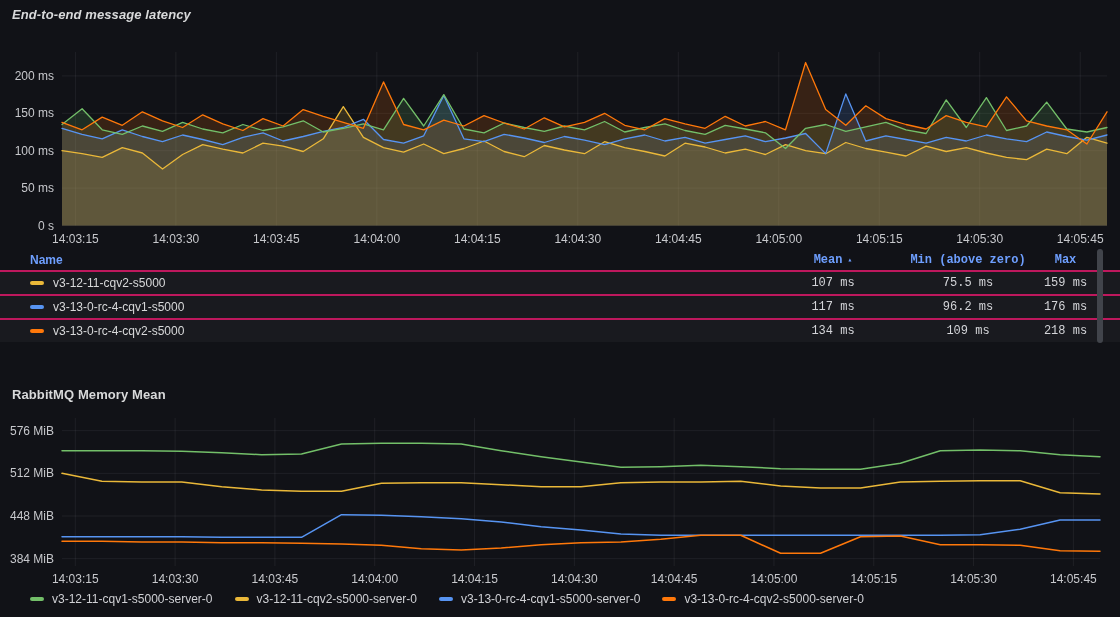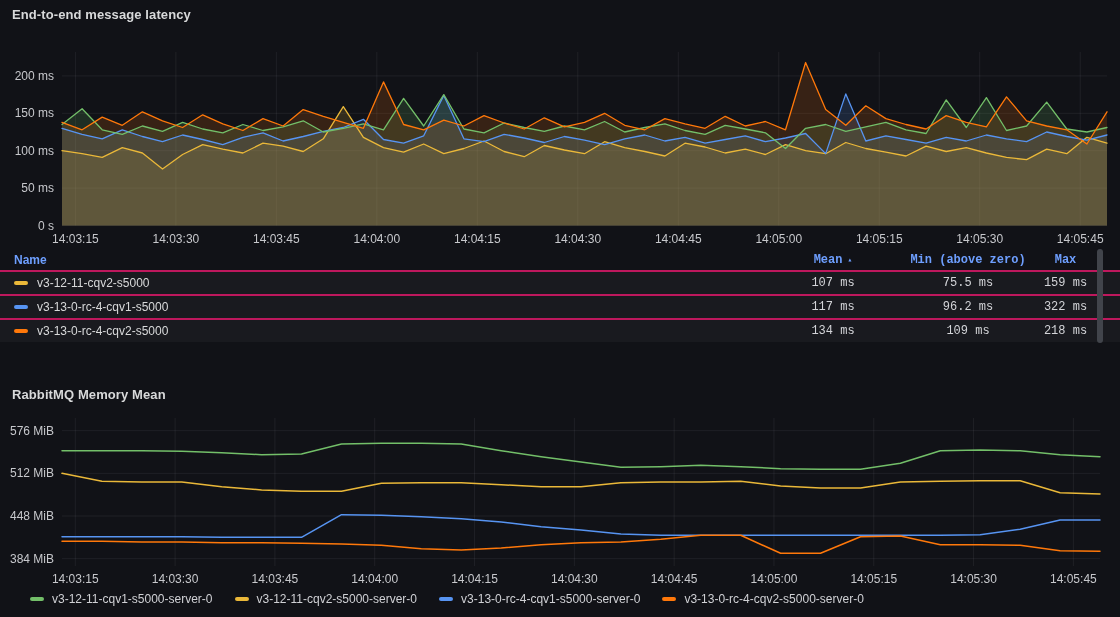--- a/index.html
+++ b/index.html
@@ -1,28 +1,28 @@
 <!DOCTYPE html>
 <html><head>
 <meta charset="utf-8">
 <style>
   html,body{margin:0;padding:0;background:#111217;}
   #app{position:relative;width:1120px;height:617px;background:#111217;overflow:hidden;
        font-family:"Liberation Sans",sans-serif;color:#d8d9da;}
   .panel-title{position:absolute;left:12px;font-size:13px;font-weight:600;color:#d8d9da;letter-spacing:.1px;}
-  #title1{top:7px;}
+  #title1{top:7px;font-style:italic;}
   #title2{top:387px;}
   svg.chart{position:absolute;left:0;display:block;}
   #chart1{top:0;width:1120px;height:250px;}
   #chart2{top:405px;width:1120px;height:188px;}
   svg text{font-family:"Liberation Sans",sans-serif;font-size:12px;fill:#c7c8cc;}
   
   .legend-table{position:absolute;top:250px;left:0;width:1120px;font-size:12px;}
   .lt-header,.lt-row{display:grid;grid-template-columns:1fr 130px 140px 55px;
-      padding:0 27px 0 14px;align-items:center;box-sizing:border-box;}
+      padding:0 27px 0 30px;align-items:center;box-sizing:border-box;}
   .lt-header{height:20px;color:#6e9fff;font-weight:600;}
   .lt-h.num,.lt-num{text-align:center;font-family:Liberation Mono, monospace;}
   .lt-row{height:24px;background:rgba(204,204,220,0.045);border-top:2px solid #be185d;}
   .lt-name{display:flex;align-items:center;gap:9px;color:#d8d9da;}
   .lt-num{color:#d3d4d8;}
   .swatch{display:inline-block;width:14px;height:4px;border-radius:2px;flex:0 0 auto;}
   .caret{font-size:8px;margin-left:5px;position:relative;top:-1px;}
   .scrollbar-thumb{position:absolute;left:1097px;top:249px;width:6px;height:94px;
       background:#41444b;border-radius:3px;}
   
@@ -98,21 +98,21 @@
         <div class="lt-num">75.5 ms</div>
         <div class="lt-num">159 ms</div>
       </div>
       <div class="lt-row">
         <div class="lt-name">
             <span class="swatch" style="background: rgb(87, 148, 242);"></span>
             <span>v3-13-0-rc-4-cqv1-s5000</span>
           </div>
         <div class="lt-num">117 ms</div>
         <div class="lt-num">96.2 ms</div>
-        <div class="lt-num">322 ms</div>
+        <div class="lt-num">176 ms</div>
       </div>
       <div class="lt-row">
         <div class="lt-name">
             <span class="swatch" style="background: rgb(255, 120, 10);"></span>
             <span>v3-13-0-rc-4-cqv2-s5000</span>
           </div>
         <div class="lt-num">134 ms</div>
         <div class="lt-num">109 ms</div>
         <div class="lt-num">218 ms</div>
       </div>

